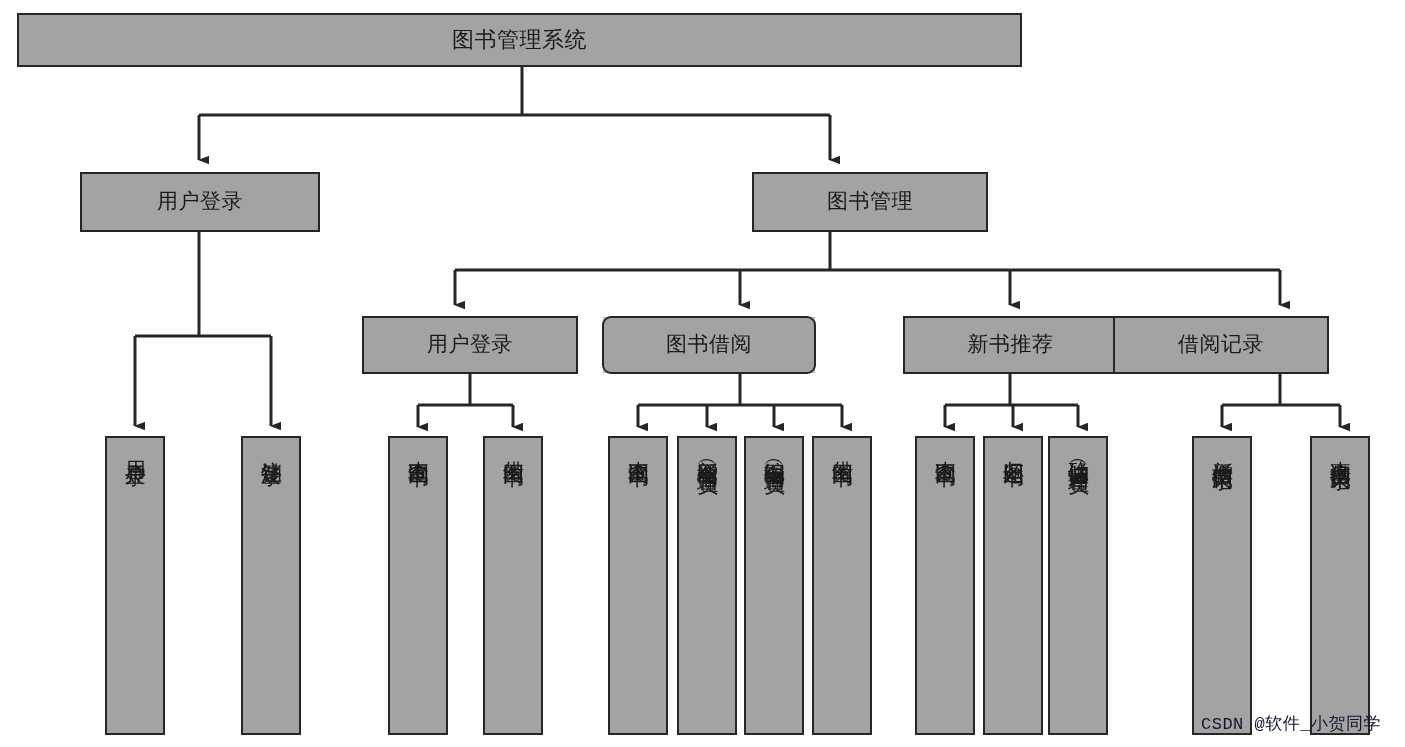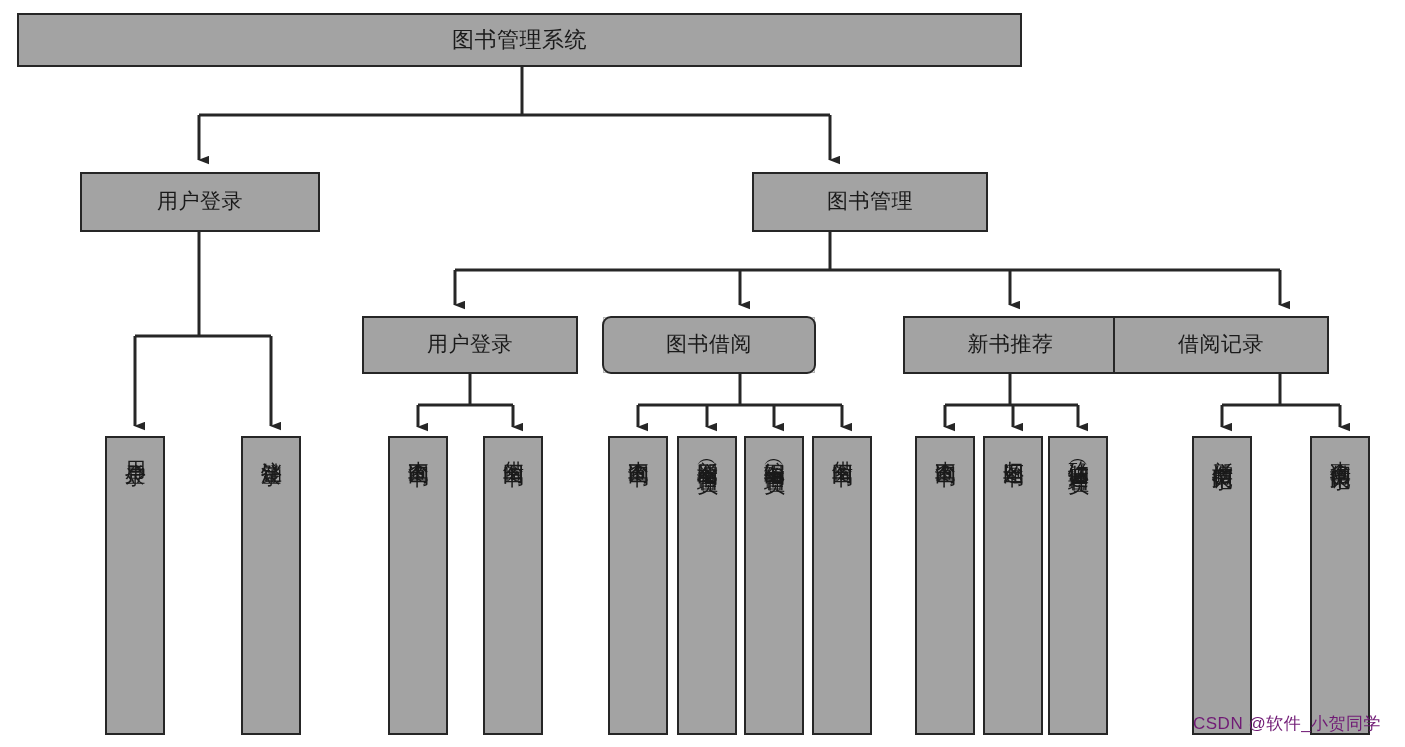--- a/index.html
+++ b/index.html
@@ -64,25 +64,26 @@
     letter-spacing: 2px;
     line-height: 1;
     display: block;
   }
   #root-node .node-label { font-size: 22px; }
   #watermark {
     position: absolute;
     left: 1193px;
     top: 712px;
     font-size: 17px;
-    color: #701a75;
+    color: #0f172a;
     letter-spacing: 0.5px;
     z-index: 5;
     white-space: nowrap;
-    font-family: Liberation Sans, sans-serif;
+    font-family: Liberation Mono, monospace;
+    padding-left: 8px;
   }
 </style>
 </head>
 <body>
 
 <div id="diagram-root">
 
   <svg class="layer-svg" viewBox="0 0 1405 747" xmlns="http://www.w3.org/2000/svg">
     <defs>
       <marker id="arrowhead" markerWidth="10" markerHeight="11" refX="4.2" refY="10" orient="auto" markerUnits="userSpaceOnUse">

